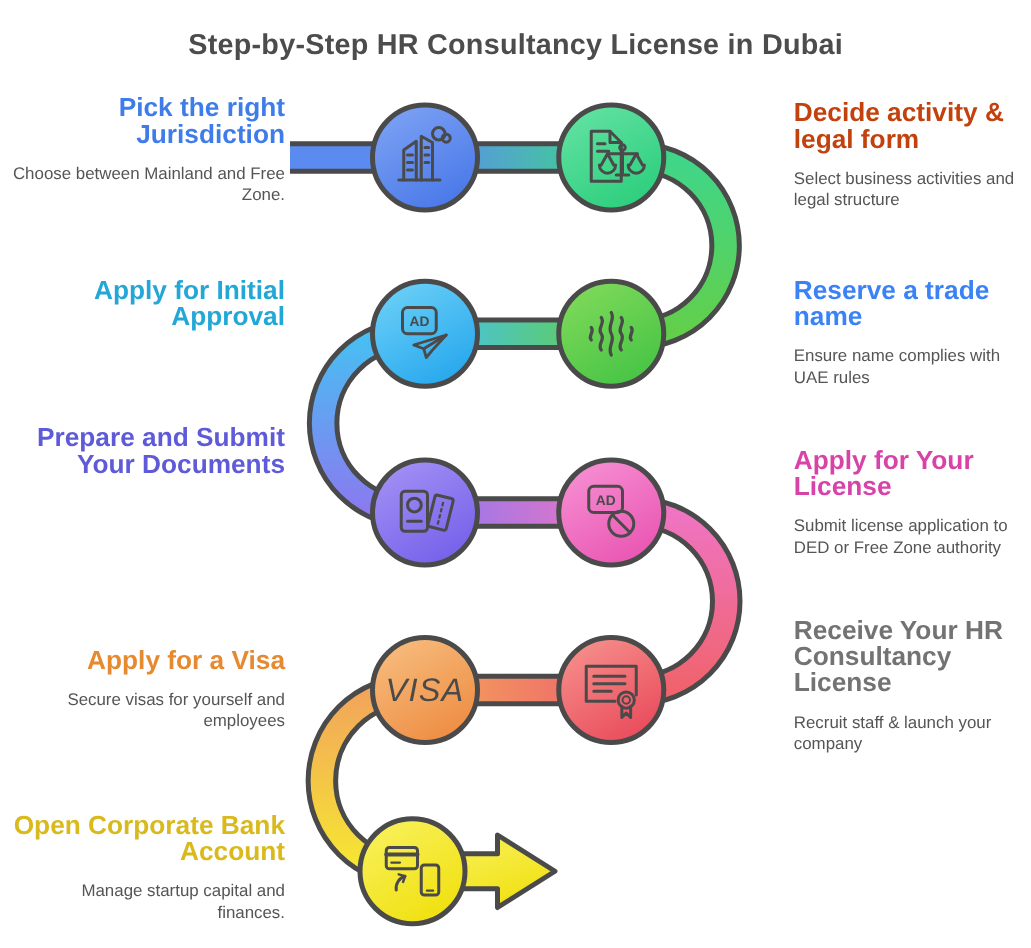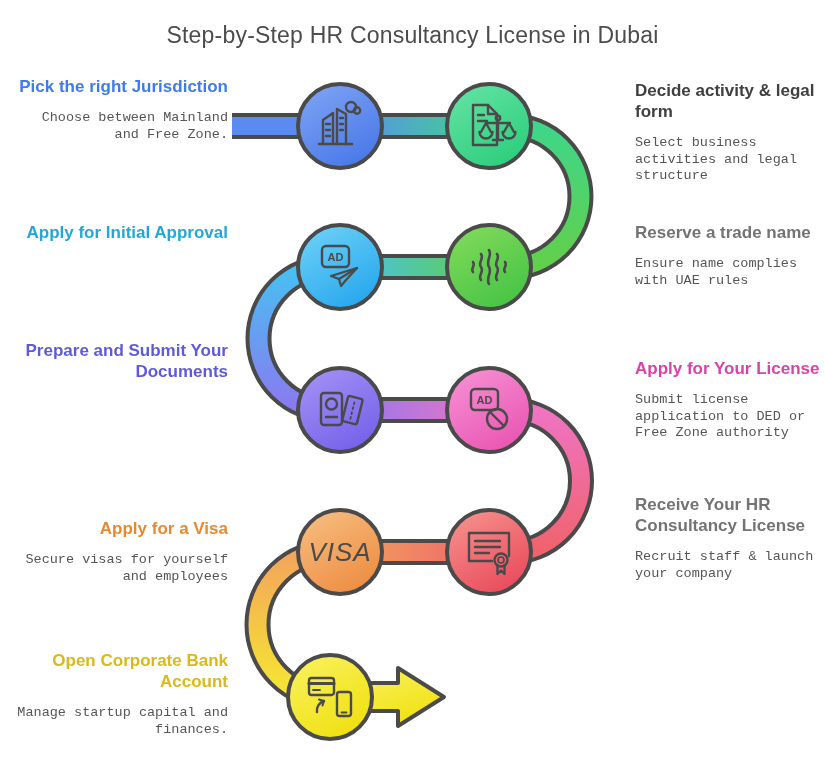--- a/index.html
+++ b/index.html
@@ -1,23 +1,23 @@
 <!DOCTYPE html>
 <html><head>
 <meta charset="utf-8">
 <style>
   html,body{margin:0;padding:0;}
   body{font-family:"Liberation Sans",sans-serif;background:#ffffff;}
   .stage{position:relative;width:825px;height:758px;background:#ffffff;overflow:hidden;}
   .title{position:absolute;top:22px;left:0;width:825px;text-align:center;
-         font-size:23px;font-weight:normal;color:#4c4c4c;letter-spacing:.2px;}
+         font-size:23px;font-weight:bold;color:#4c4c4c;letter-spacing:.2px;}
   .flow-svg{position:absolute;top:0;left:0;}
   .step{position:absolute;}
-  .step h3{margin:0;font-size:17px;font-weight:bold;line-height:21px;}
-  .step p{margin:13px 0 0 0;font-size:13.5px;line-height:16.5px;color:#555555;font-family:Liberation Mono, monospace;}
+  .step h3{margin:0;font-size:21px;font-weight:bold;line-height:21px;}
+  .step p{margin:13px 0 0 0;font-size:13.5px;line-height:16.5px;color:#555555;}
   .step.left{left:10px;width:218px;text-align:right;}
   .step.right{left:635px;width:190px;text-align:left;}
   .s0{top:76px;} .s3{top:222px;} .s4{top:340px;} .s7{top:518px;} .s8{top:650px;}
   .r1{top:80px;} .r2{top:222px;} .r5{top:358px;} .r6{top:494px;}
 </style>
 </head>
 <body>
 
 <div class="stage">
 
@@ -234,25 +234,25 @@
   <div class="step left s7">
     <h3 style="color: rgb(231, 137, 46);">Apply for a Visa</h3>
     <p>Secure visas for yourself and employees</p>
   </div>
   <div class="step left s8">
     <h3 style="color: rgb(217, 185, 28);">Open Corporate Bank Account</h3>
     <p>Manage startup capital and finances.</p>
   </div>
 
   <div class="step right r1">
-    <h3 style="color: #404040;">Decide activity &amp; legal form</h3>
+    <h3 style="color: #c2410c;">Decide activity &amp; legal form</h3>
     <p>Select business activities and legal structure</p>
   </div>
   <div class="step right r2">
-    <h3 style="color: #737373;">Reserve a trade name</h3>
+    <h3 style="color: #3b82f6;">Reserve a trade name</h3>
     <p>Ensure name complies with UAE rules</p>
   </div>
   <div class="step right r5">
     <h3 style="color: rgb(216, 67, 168);">Apply for Your License</h3>
     <p>Submit license application to DED or Free Zone authority</p>
   </div>
   <div class="step right r6">
     <h3 style="color: #737373;">Receive Your HR Consultancy License</h3>
     <p>Recruit staff &amp; launch your company</p>
   </div>

